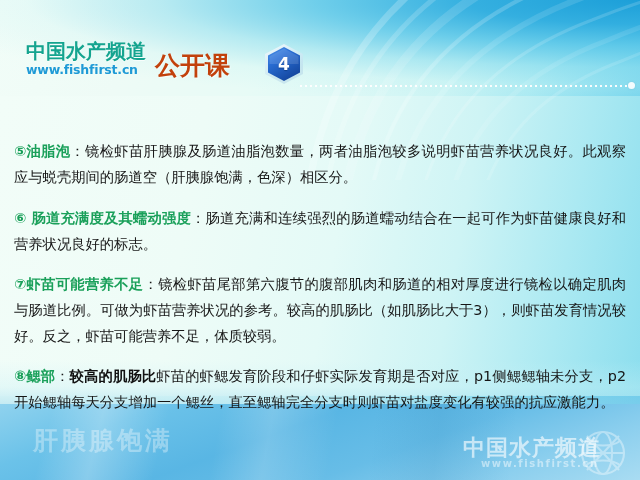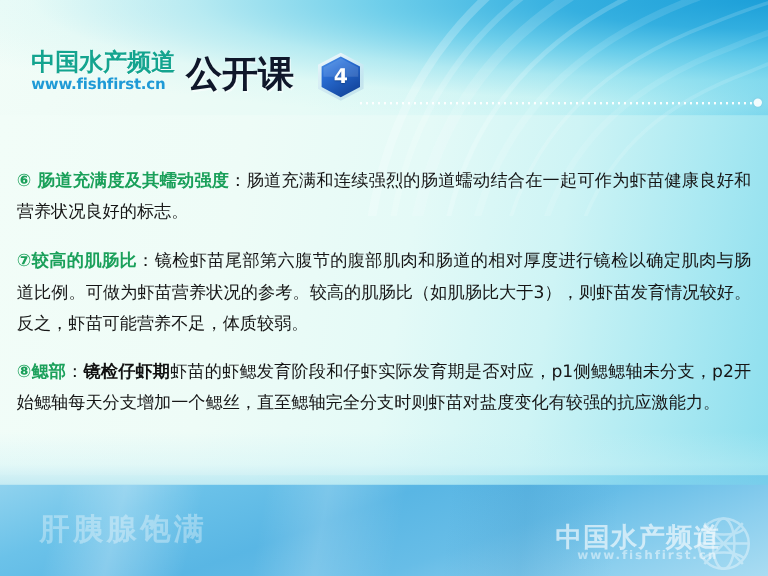--- a/index.html
+++ b/index.html
@@ -128,24 +128,24 @@
   .logo-url {
     margin-top: 3px;
     font-size: 12.5px;
     font-weight: 700;
     letter-spacing: -0.2px;
     color: #1f9ad6;
     white-space: nowrap;
   }
   .logo-open {
     margin-left: 9px;
-    font-size: 30px;
+    font-size: 25px;
     font-weight: 800;
     letter-spacing: 0px;
-    color: #0f172a;
+    color: #c2410c;
     line-height: 1;
     position: relative;
     top: 1px;
     text-shadow: 1px 1px 0 rgba(255,255,255,0.55);
     white-space: nowrap;
   }
 
   .hex-badge {
     position: absolute;
     left: 263px; top: 43px;
@@ -312,26 +312,27 @@
     </svg>
     <div class="hex-num">4</div>
 
 
     <div class="dotline"></div>
     <div class="dotline-end"></div>
   </div>
 
   <div class="body">
 
+    <p class="para"><span class="lead lead-marker">⑤</span><span class="lead">油脂泡</span><span class="colon">：</span><span>镜检虾苗肝胰腺及肠道油脂泡数量，两者油脂泡较多说明虾苗营养状况良好。此观察应与蜕壳期间的肠道空（肝胰腺饱满，色深）相区分。</span></p>
 
     <p class="para"><span class="lead lead-marker">⑥</span><span class="lead"> 肠道充满度及其蠕动强度</span><span class="colon">：</span><span>肠道充满和连续强烈的肠道蠕动结合在一起可作为虾苗健康良好和营养状况良好的标志。</span></p>
 
-    <p class="para"><span class="lead lead-marker">⑦</span><span class="lead">较高的肌肠比</span><span class="colon">：</span><span>镜检虾苗尾部第六腹节的腹部肌肉和肠道的相对厚度进行镜检以确定肌肉与肠道比例。可做为虾苗营养状况的参考。较高的肌肠比（如肌肠比大于3），则虾苗发育情况较好。反之，虾苗可能营养不足，体质较弱。</span></p>
-
-    <p class="para p-gill"><span class="lead lead-marker">⑧</span><span class="lead">鳃部</span><span class="colon">：</span><span class="bold-k">镜检仔虾期</span><span>虾苗的虾鳃发育阶段和仔虾实际发育期是否对应，p1侧鳃鳃轴未分支，p2开始鳃轴每天分支增加一个鳃丝，直至鳃轴完全分支时则虾苗对盐度变化有较强的抗应激能力。</span></p>
+    <p class="para"><span class="lead lead-marker">⑦</span><span class="lead">虾苗可能营养不足</span><span class="colon">：</span><span>镜检虾苗尾部第六腹节的腹部肌肉和肠道的相对厚度进行镜检以确定肌肉与肠道比例。可做为虾苗营养状况的参考。较高的肌肠比（如肌肠比大于3），则虾苗发育情况较好。反之，虾苗可能营养不足，体质较弱。</span></p>
+
+    <p class="para p-gill"><span class="lead lead-marker">⑧</span><span class="lead">鳃部</span><span class="colon">：</span><span class="bold-k">较高的肌肠比</span><span>虾苗的虾鳃发育阶段和仔虾实际发育期是否对应，p1侧鳃鳃轴未分支，p2开始鳃轴每天分支增加一个鳃丝，直至鳃轴完全分支时则虾苗对盐度变化有较强的抗应激能力。</span></p>
 
   </div>
 
   <div class="wm-left">肝胰腺饱满</div>
 
   <div class="wm-right">
     <svg class="wm-globe" width="58" height="56" viewBox="0 0 58 56" xmlns="http://www.w3.org/2000/svg">
       <g fill="none" stroke="#ffffff" stroke-width="2.1" opacity="0.9">
         <circle cx="29" cy="28" r="21"></circle>
         <ellipse cx="29" cy="28" rx="9" ry="21"></ellipse>

